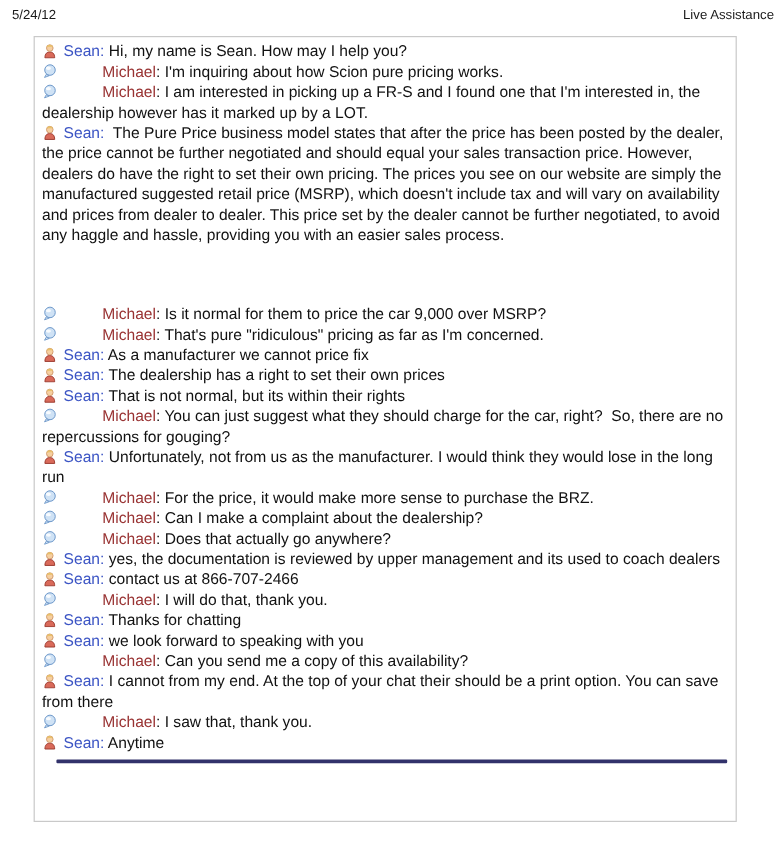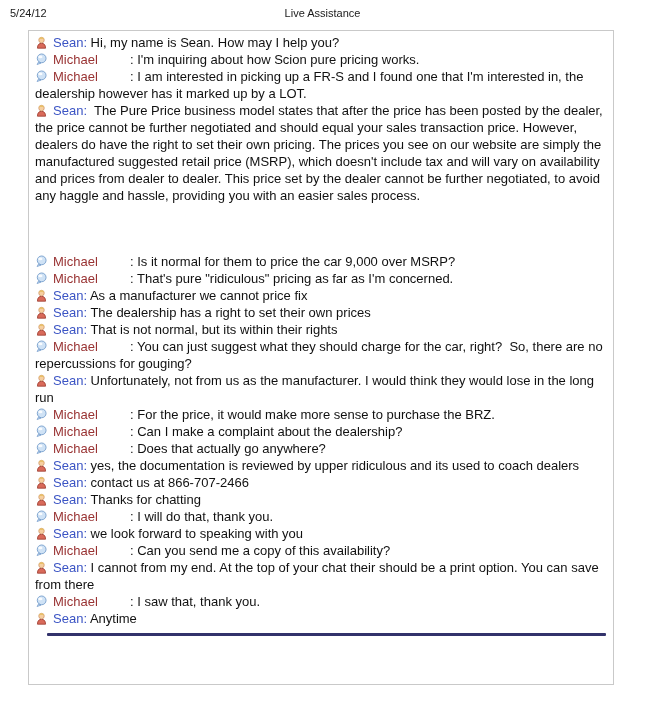--- a/index.html
+++ b/index.html
@@ -12,36 +12,36 @@
   *{box-sizing:border-box;}
   html,body{margin:0;padding:0;}
   body{
     width:645px;height:720px;background:#ffffff;overflow:hidden;
     font-family:"Liberation Sans", sans-serif;color:var(--text);
   }
   .header{
     position:relative;height:30px;padding-top:7px;font-size:11px;color:#1a1a1a;
   }
   .header .date{position:absolute;left:10px;top:7px;}
-  .header .title{position:absolute;left:0;right:0;top:7px;text-align:center;}
+  .header .title{position:absolute;left:0;right:0;top:7px;text-align:right;}
   .chat-box{
     margin-left:28px;width:586px;min-height:655px;
     border:1px solid var(--border);background:#ffffff;
     padding:3px 6px 0 6px;
   }
   .messages{width:100%;}
   .msg{
     font-size:13px;line-height:17px;color:var(--text);
   }
   .msg .icon{display:inline-block;width:14px;height:13px;vertical-align:-2px;margin-right:4px;}
   .msg .icon svg{width:13px;height:13px;display:block;}
   .msg .name{white-space:pre;}
   .msg.agent .name{color:var(--agent-name);text-align:right;}
   .msg.agent .sep{color:var(--agent-name);}
-  .msg.customer .name{color:var(--customer-name);display:inline-block;width:77px;}
+  .msg.customer .name{color:var(--customer-name);display:inline-block;width:77px;text-align:right;}
   .msg.customer .sep{color:var(--text);}
   .msg .text{white-space:pre-wrap;}
   .gap{height:49px;}
   .bottom-rule{
     height:3px;background:var(--rule);
     margin:6px 1px 0 12px;border-radius:1px;
   }
 </style>
 </head>
 <body>
@@ -165,45 +165,45 @@
             <ellipse cx="6.6" cy="4.8" rx="2.6" ry="1.7" fill="#ffffff" opacity="0.85"></ellipse>
             <path d="M4.4 11 L2.6 14.2 L7.4 12.4 Z" fill="#cfe2f5" stroke="#6b96c8" stroke-width="0.9" stroke-linejoin="round"></path>
           </svg></span><span class="name">Michael</span><span class="sep">: </span><span class="text">Does that actually go anywhere?</span>
   </div>
 
   <div class="msg agent">
     <span class="icon"><svg viewBox="0 0 16 16" xmlns="http://www.w3.org/2000/svg">
             <path d="M3 15 C3 10.6 5.2 9 8 9 C10.8 9 13 10.6 13 15 Z" fill="#d96a5a" stroke="#9c3c30" stroke-width="1"></path>
             <circle cx="8" cy="5" r="3.4" fill="#f6cfa0" stroke="#c98b5e" stroke-width="0.8"></circle>
             <path d="M4.6 4.2 C5 2.4 7 1.6 8 1.6 C9 1.6 11 2.4 11.4 4.2 C10 3.4 6 3.4 4.6 4.2 Z" fill="#e8c06a"></path>
-          </svg></span><span class="name">Sean</span><span class="sep">: </span><span class="text">yes, the documentation is reviewed by upper ridiculous and its used to coach dealers</span>
+          </svg></span><span class="name">Sean</span><span class="sep">: </span><span class="text">yes, the documentation is reviewed by upper management and its used to coach dealers</span>
   </div>
 
   <div class="msg agent">
     <span class="icon"><svg viewBox="0 0 16 16" xmlns="http://www.w3.org/2000/svg">
             <path d="M3 15 C3 10.6 5.2 9 8 9 C10.8 9 13 10.6 13 15 Z" fill="#d96a5a" stroke="#9c3c30" stroke-width="1"></path>
             <circle cx="8" cy="5" r="3.4" fill="#f6cfa0" stroke="#c98b5e" stroke-width="0.8"></circle>
             <path d="M4.6 4.2 C5 2.4 7 1.6 8 1.6 C9 1.6 11 2.4 11.4 4.2 C10 3.4 6 3.4 4.6 4.2 Z" fill="#e8c06a"></path>
           </svg></span><span class="name">Sean</span><span class="sep">: </span><span class="text">contact us at 866-707-2466</span>
   </div>
 
+  <div class="msg customer">
+    <span class="icon"><svg viewBox="0 0 16 16" xmlns="http://www.w3.org/2000/svg">
+            <circle cx="8.2" cy="6.6" r="5.4" fill="#cfe2f5" stroke="#6b96c8" stroke-width="1"></circle>
+            <ellipse cx="6.6" cy="4.8" rx="2.6" ry="1.7" fill="#ffffff" opacity="0.85"></ellipse>
+            <path d="M4.4 11 L2.6 14.2 L7.4 12.4 Z" fill="#cfe2f5" stroke="#6b96c8" stroke-width="0.9" stroke-linejoin="round"></path>
+          </svg></span><span class="name">Michael</span><span class="sep">: </span><span class="text">I will do that, thank you.</span>
+  </div>
+
   <div class="msg agent">
     <span class="icon"><svg viewBox="0 0 16 16" xmlns="http://www.w3.org/2000/svg">
             <path d="M3 15 C3 10.6 5.2 9 8 9 C10.8 9 13 10.6 13 15 Z" fill="#d96a5a" stroke="#9c3c30" stroke-width="1"></path>
             <circle cx="8" cy="5" r="3.4" fill="#f6cfa0" stroke="#c98b5e" stroke-width="0.8"></circle>
             <path d="M4.6 4.2 C5 2.4 7 1.6 8 1.6 C9 1.6 11 2.4 11.4 4.2 C10 3.4 6 3.4 4.6 4.2 Z" fill="#e8c06a"></path>
           </svg></span><span class="name">Sean</span><span class="sep">: </span><span class="text">Thanks for chatting</span>
-  </div>
-
-  <div class="msg customer">
-    <span class="icon"><svg viewBox="0 0 16 16" xmlns="http://www.w3.org/2000/svg">
-            <circle cx="8.2" cy="6.6" r="5.4" fill="#cfe2f5" stroke="#6b96c8" stroke-width="1"></circle>
-            <ellipse cx="6.6" cy="4.8" rx="2.6" ry="1.7" fill="#ffffff" opacity="0.85"></ellipse>
-            <path d="M4.4 11 L2.6 14.2 L7.4 12.4 Z" fill="#cfe2f5" stroke="#6b96c8" stroke-width="0.9" stroke-linejoin="round"></path>
-          </svg></span><span class="name">Michael</span><span class="sep">: </span><span class="text">I will do that, thank you.</span>
   </div>
 
   <div class="msg agent">
     <span class="icon"><svg viewBox="0 0 16 16" xmlns="http://www.w3.org/2000/svg">
             <path d="M3 15 C3 10.6 5.2 9 8 9 C10.8 9 13 10.6 13 15 Z" fill="#d96a5a" stroke="#9c3c30" stroke-width="1"></path>
             <circle cx="8" cy="5" r="3.4" fill="#f6cfa0" stroke="#c98b5e" stroke-width="0.8"></circle>
             <path d="M4.6 4.2 C5 2.4 7 1.6 8 1.6 C9 1.6 11 2.4 11.4 4.2 C10 3.4 6 3.4 4.6 4.2 Z" fill="#e8c06a"></path>
           </svg></span><span class="name">Sean</span><span class="sep">: </span><span class="text">we look forward to speaking with you</span>
   </div>
 

